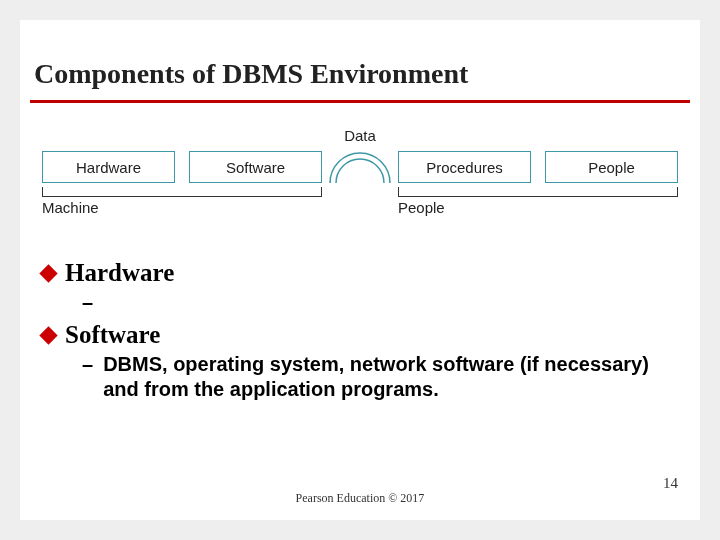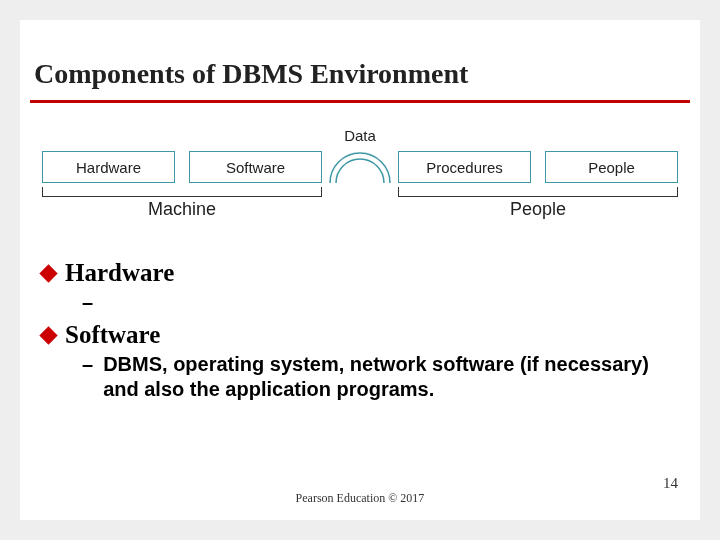--- a/index.html
+++ b/index.html
@@ -78,23 +78,22 @@
   .bracket {
     position: absolute;
     border: 1px solid #333;
     border-top: none;
     height: 10px;
   }
   .bracket-label {
     position: absolute;
     top: 12px;
     font-family: Arial, Helvetica, sans-serif;
-    font-size: 18px;
-    color: #222;
-    text-align: center;
+    font-size: 15px;
+    color: #222;
   }
   .content {
     padding: 18px 20px 0 20px;
   }
   .bullet-row {
     display: flex;
     align-items: center;
     gap: 10px;
     margin-top: 6px;
   }
@@ -183,21 +182,21 @@
     <div class="sub">
       <span class="dash">–</span>
     </div>
 
     <div class="bullet-row">
       <div class="diamond"></div>
       <div class="bullet-heading">Software</div>
     </div>
     <div class="sub">
       <span class="dash">–</span>
-      <span>DBMS, operating system, network software (if necessary) and also the application programs.</span>
+      <span>DBMS, operating system, network software (if necessary) and from the application programs.</span>
     </div>
 
   </div>
 
   <div class="footer">Pearson Education © 2017</div>
   <div class="pagenum">14</div>
 
 </div>
 
 </body></html>

